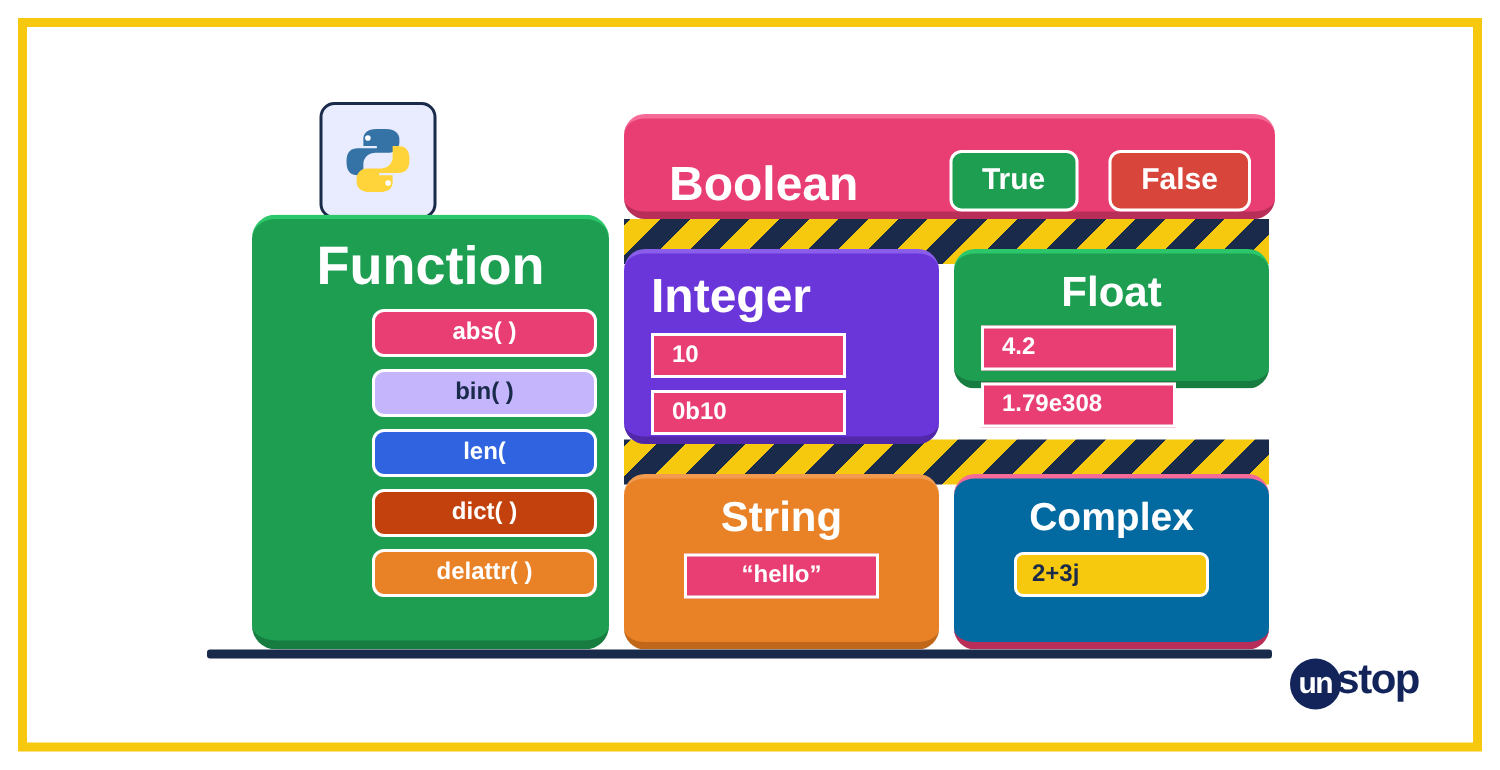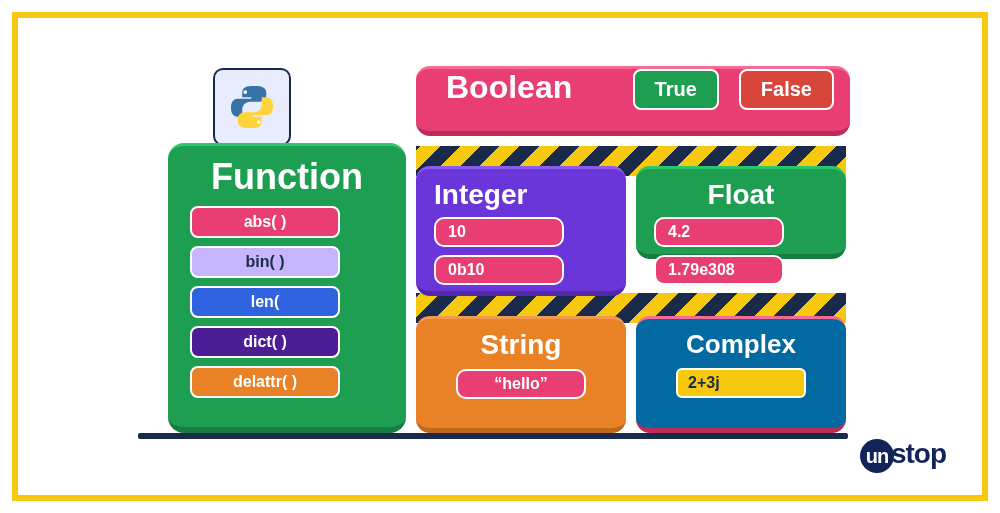--- a/index.html
+++ b/index.html
@@ -44,55 +44,55 @@
 
   
   .func-block {
     position: absolute;
     left: 150px; top: 125px;
     width: 238px; height: 290px;
     background: #1d9e51;
     border-radius: 16px;
     border-bottom: 6px solid #177c40;
     border-top: 3px solid #2cc76a;
-    padding: 10px 22px 14px;
+    padding: 10px 8px 14px;
   }
   .func-block h2 {
     color: #fff; font-size: 36px; font-weight: 800;
     text-align: center;
     margin-bottom: 8px;
   }
-  .func-list { display: flex; flex-direction: column; gap: 8px; align-items: flex-start;}
+  .func-list { display: flex; flex-direction: column; gap: 8px; align-items: flex-end;}
   .chip {
     width: 150px;
     text-align: center;
     padding: 5px 10px;
     border-radius: 8px;
     border: 2px solid #fff;
     font-weight: 700;
     font-size: 16px;
     color: #fff;
   }
   .chip.pink { background: #e83e74; }
   .chip.yellow { background: #c4b5fd; color: #1a2a4a; }
   .chip.blue { background: #2f63e0; }
-  .chip.purple { background: #4c1d95; }
+  .chip.purple { background: #c2410c; }
   .chip.orange { background: #e98127; }
 
   
   .bool-block {
     position: absolute;
-    left: 398px; top: 48px;
+    left: 398px; top: 58px;
     width: 434px; height: 70px;
     background: #e83e74;
     border-radius: 14px;
     border-top: 3px solid #f56a96;
     border-bottom: 5px solid #b82e59;
     display: flex;
-    align-items: flex-start;
+    align-items: flex-end;
     padding: 0 16px;
     gap: 20px;
   }
   .bool-block h2 {
     color: #fff; font-size: 32px; font-weight: 800;
     margin-right: auto;
     margin-left: 14px;
   }
   .pill {
     padding: 7px 20px;
@@ -122,26 +122,26 @@
   .int-block {
     position: absolute;
     left: 398px; top: 148px;
     width: 210px; height: 130px;
     background: #6a35d9;
     border-radius: 14px;
     border-top: 3px solid #8a5eea;
     border-bottom: 5px solid #5128a8;
     padding: 10px 18px;
   }
-  .int-block h2 { color: #fff; font-size: 28px; font-weight: 800; margin-bottom: 6px;}
+  .int-block h2 { color: #fff; font-size: 32px; font-weight: 800; margin-bottom: 6px;}
   .value {
     width: 130px;
     text-align: left;
     padding: 4px 12px;
-    border-radius: 10px;
+    border-radius: 0;
     border: 2px solid #fff;
     font-weight: 700;
     font-size: 16px;
     color: #fff;
     background: #e83e74;
     margin-bottom: 8px;
     display: block;
   }
 
   

